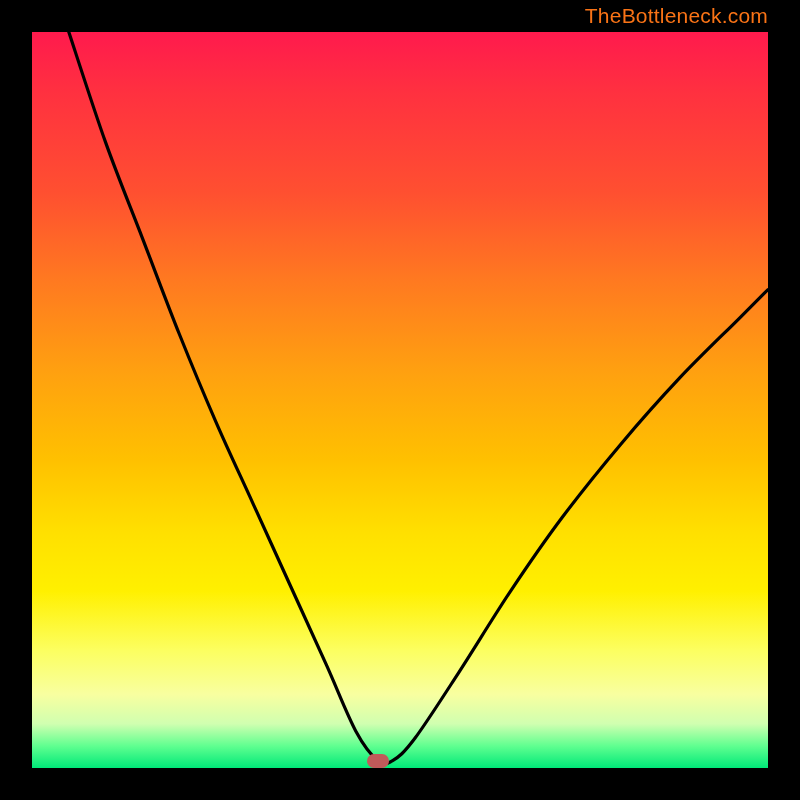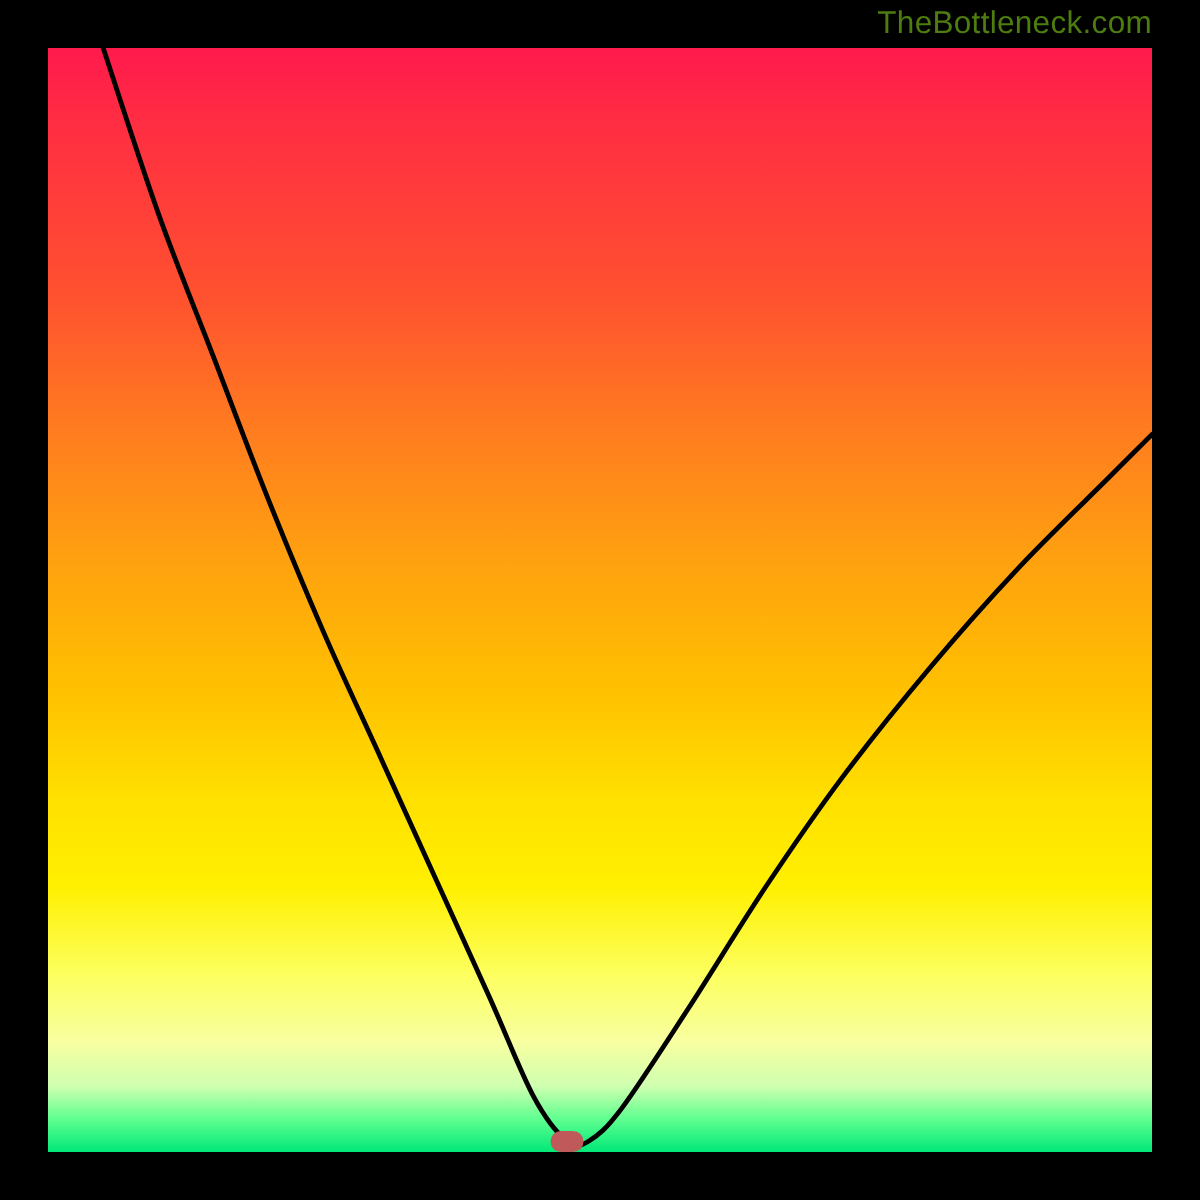--- a/index.html
+++ b/index.html
@@ -39,21 +39,21 @@
       #60ff90 97%,
       #00e878 100%
     );
   }
   .watermark {
     position: absolute;
     top: 4px;
     right: 32px;
     font-family: Arial, Helvetica, sans-serif;
     font-size: 21px;
-    color: #4d7c0f;
+    color: #f97316;
     letter-spacing: 0.2px;
   }
   svg.curve {
     position: absolute;
     top: 0;
     left: 0;
     width: 736px;
     height: 736px;
   }
   .marker {

